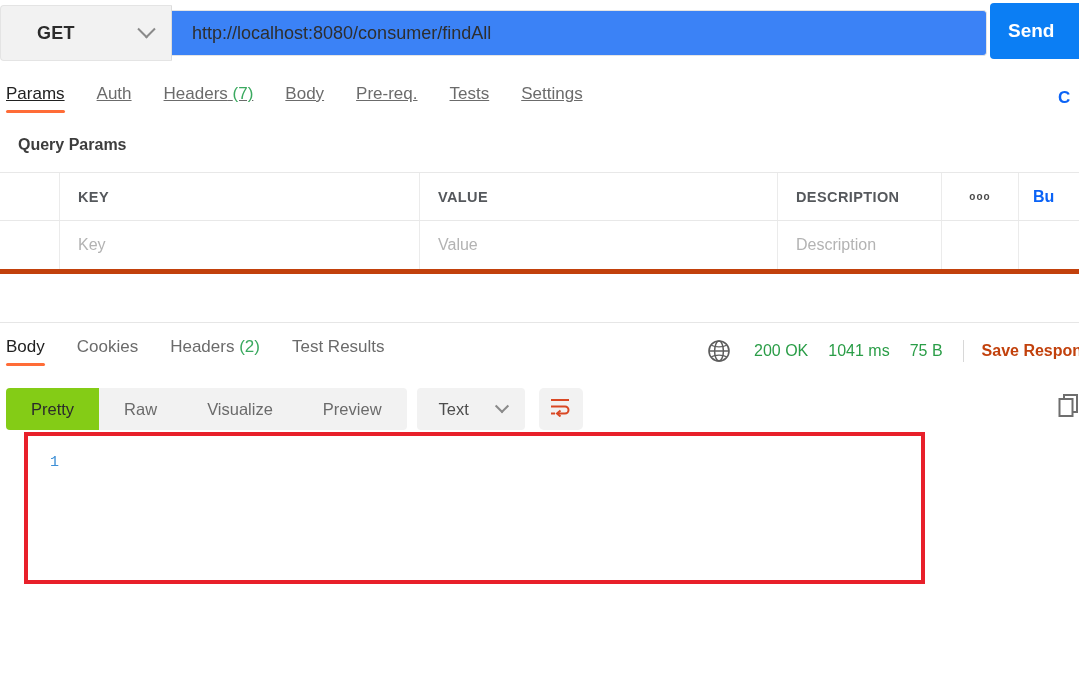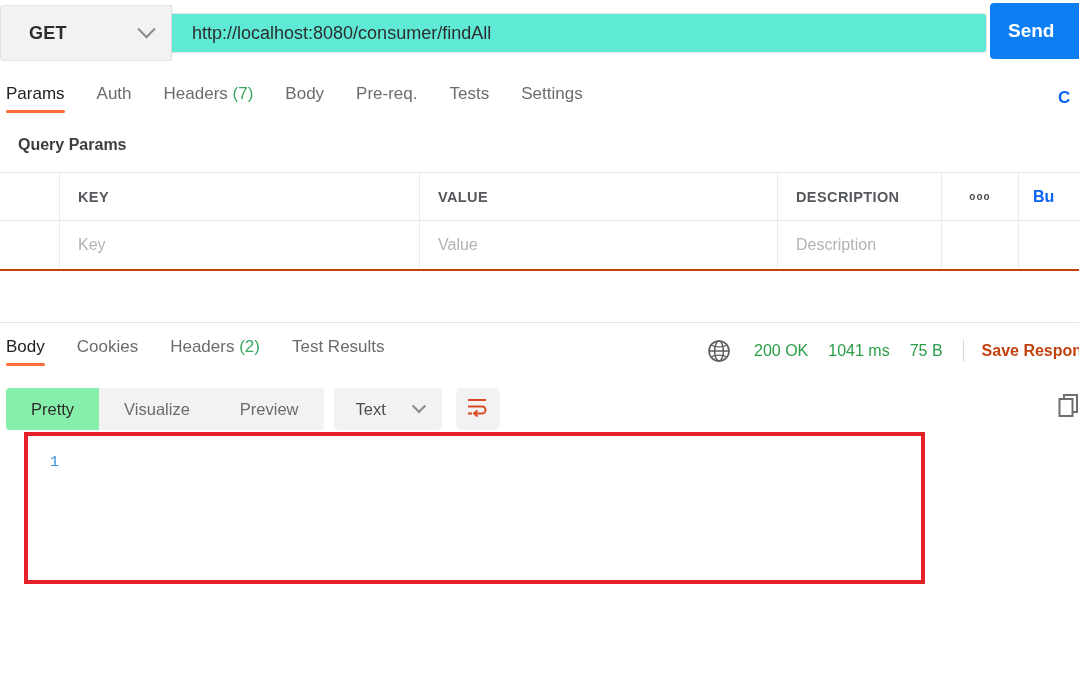--- a/index.html
+++ b/index.html
@@ -32,40 +32,40 @@
   .method-select {
     width: 172px;
     height: 56px;
     background: #f2f2f2;
     border: 1px solid #e4e4e4;
     border-right: 1px solid #dcdcdc;
     border-radius: 4px 0 0 4px;
     display: flex;
     align-items: center;
     justify-content: space-between;
-    padding: 0 18px 0 28px;
+    padding: 0 18px 0 36px;
     cursor: pointer;
   }
   .method-label {
     font-size: 18px;
     font-weight: bold;
     color: #2c2c2c;
     letter-spacing: .2px;
   }
   .chev {
     width: 13px; height: 13px;
     border-right: 2px solid #8a8a8a;
     border-bottom: 2px solid #8a8a8a;
     transform: rotate(45deg) translate(-3px,-3px);
   }
 
   .url-input {
     flex: 1;
-    height: 40px;
-    background: #5eead4;
+    height: 46px;
+    background: #3b82f6;
     border: 1px solid #e4e4e4;
     border-left: none;
     border-radius: 0 4px 4px 0;
     display: flex;
     align-items: center;
     padding-left: 20px;
     font-size: 18px;
     color: #2e2e2e;
     cursor: text;
     max-width: 815px;
@@ -96,20 +96,21 @@
     align-items: flex-start;
     gap: 0;
   }
   .rtab {
     font-size: 17px;
     color: #6b6b6b;
     padding: 0 16px 9px 16px;
     cursor: pointer;
     position: relative;
     white-space: nowrap;
+    text-decoration: underline;
   }
   .rtab:first-child { padding-left: 6px; }
   .rtab.active { color: #212121; }
   .rtab.active::after {
     content: "";
     position: absolute;
     left: 6px; right: 16px; bottom: 0;
     height: 3px;
     background: #ff6c37;
     border-radius: 2px;
@@ -134,21 +135,21 @@
     font-size: 16px;
     font-weight: bold;
     color: #3d3d3d;
   }
 
   .params-table {
     position: absolute;
     left: 0; top: 172px;
     width: 1079px;
     border-top: 1px solid #e8e8e8;
-    border-bottom: 2px solid #c2410c;
+    border-bottom: 5px solid #c2410c;
   }
   .ptr {
     display: flex;
     height: 48px;
     align-items: stretch;
   }
   .ptr.header { border-bottom: 1px solid #e8e8e8; }
   .ptd {
     border-right: 1px solid #ebebeb;
     display: flex;
@@ -268,21 +269,21 @@
     display: flex;
     align-items: center;
     font-size: 16.5px;
     color: #6b6b6b;
     cursor: pointer;
     background: transparent;
     border: none;
     font-family: "Liberation Sans", sans-serif;
   }
   .seg-btn.active {
-    background: #86efac;
+    background: #84cc16;
     color: #2b2b2b;
   }
   .fmt-select {
     margin-left: 10px;
     height: 42px;
     background: #f2f2f2;
     border-radius: 4px;
     display: flex;
     align-items: center;
     gap: 28px;
@@ -423,20 +424,21 @@
     <span class="st-item st-green">200 OK</span>
     <span class="st-item st-green">1041 ms</span>
     <span class="st-item st-green">75 B</span>
     <span class="st-sep"></span>
     <span class="save-resp">Save Respon</span>
   </div>
 
   <div class="view-toolbar">
     <div class="seg">
       <button class="seg-btn active">Pretty</button>
+      <button class="seg-btn">Raw</button>
       <button class="seg-btn">Visualize</button>
       <button class="seg-btn">Preview</button>
     </div>
     <div class="fmt-select">
       <span class="fmt-label">Text</span>
       <span class="chev-sm"></span>
     </div>
     <div class="wrap-btn">
       <span>
         <svg width="24" height="20" viewBox="0 0 24 20">

